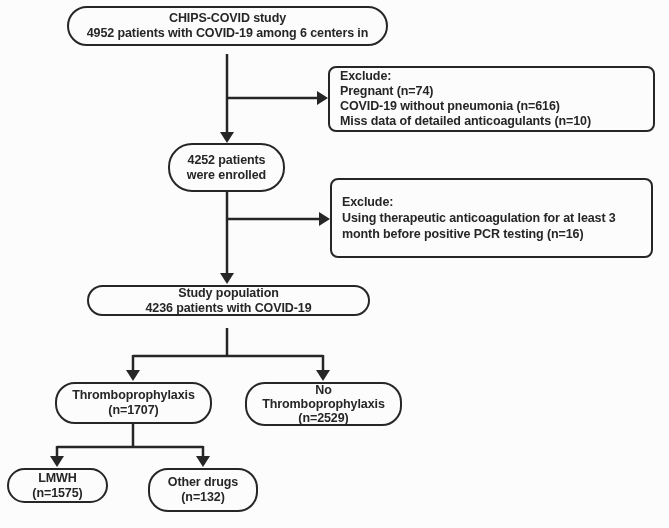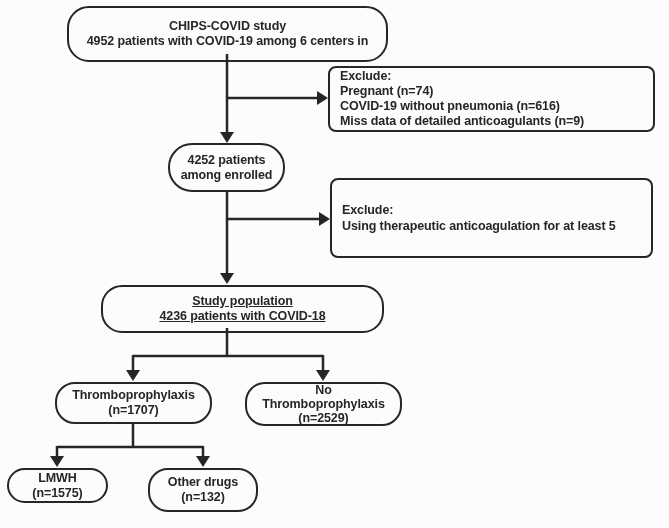--- a/index.html
+++ b/index.html
@@ -27,25 +27,25 @@
     font-size:12.5px; line-height:15px;
     letter-spacing:-0.1px;
   }
   .node .ln-t { white-space:nowrap; }
   .round { border-radius:23px; }
   .rect {
     border-radius:8px;
     align-items:flex-start; text-align:left;
     padding:15px 10px;
   }
-  .n-study        { left:67px;  top:6px;   width:321px; height:56px; border-radius:22px; }
+  .n-study        { left:67px;  top:6px;   width:321px; height:40px; border-radius:22px; }
   .n-exclude1     { left:328px; top:66px;  width:327px; height:66px; }
   .n-enrolled     { left:168px; top:143px; width:117px; height:49px; border-radius:24px;text-align:center; }
   .n-exclude2     { left:330px; top:178px; width:323px; height:80px; line-height:16px; }
-  .n-population   { left:101px;  top:285px; width:283px; height:48px; border-radius:21px;text-decoration:underline; }
+  .n-population   { left:87px;  top:285px; width:283px; height:31px; border-radius:21px; }
   .n-thrombo      { left:55px;  top:382px; width:157px; height:42px; border-radius:20px; }
   .n-nothrombo    { left:245px; top:382px; width:157px; height:44px; border-radius:20px; line-height:14px;text-align:center; }
   .n-lmwh         { left:7px;   top:468px; width:101px; height:35px; border-radius:20px; }
   .n-otherdrugs   { left:148px; top:468px; width:110px; height:44px; border-radius:20px; }
 </style>
 </head>
 <body>
 
 <div class="stage">
 
@@ -86,36 +86,37 @@
 
   <div class="node n-study">
     <div class="ln-t">CHIPS-COVID study</div>
     <div class="ln-t">4952 patients with COVID-19 among 6 centers in</div>
   </div>
 
   <div class="node rect n-exclude1">
     <div class="ln-t">Exclude:</div>
     <div class="ln-t">Pregnant (n=74)</div>
     <div class="ln-t">COVID-19 without pneumonia (n=616)</div>
-    <div class="ln-t">Miss data of detailed anticoagulants (n=9)</div>
+    <div class="ln-t">Miss data of detailed anticoagulants (n=10)</div>
   </div>
 
   <div class="node round n-enrolled">
     <div class="ln-t">4252 patients</div>
-    <div class="ln-t">among enrolled</div>
+    <div class="ln-t">were enrolled</div>
   </div>
 
   <div class="node rect n-exclude2">
     <div class="ln-t">Exclude:</div>
-    <div class="ln-t">Using therapeutic anticoagulation for at least 5</div>
+    <div class="ln-t">Using therapeutic anticoagulation for at least 3</div>
+    <div class="ln-t">month before positive PCR testing (n=16)</div>
   </div>
 
   <div class="node round n-population">
     <div class="ln-t">Study population</div>
-    <div class="ln-t">4236 patients with COVID-18</div>
+    <div class="ln-t">4236 patients with COVID-19</div>
   </div>
 
   <div class="node round n-thrombo">
     <div class="ln-t">Thromboprophylaxis</div>
     <div class="ln-t">(n=1707)</div>
   </div>
 
   <div class="node round n-nothrombo">
     <div class="ln-t">No</div>
     <div class="ln-t">Thromboprophylaxis</div>

